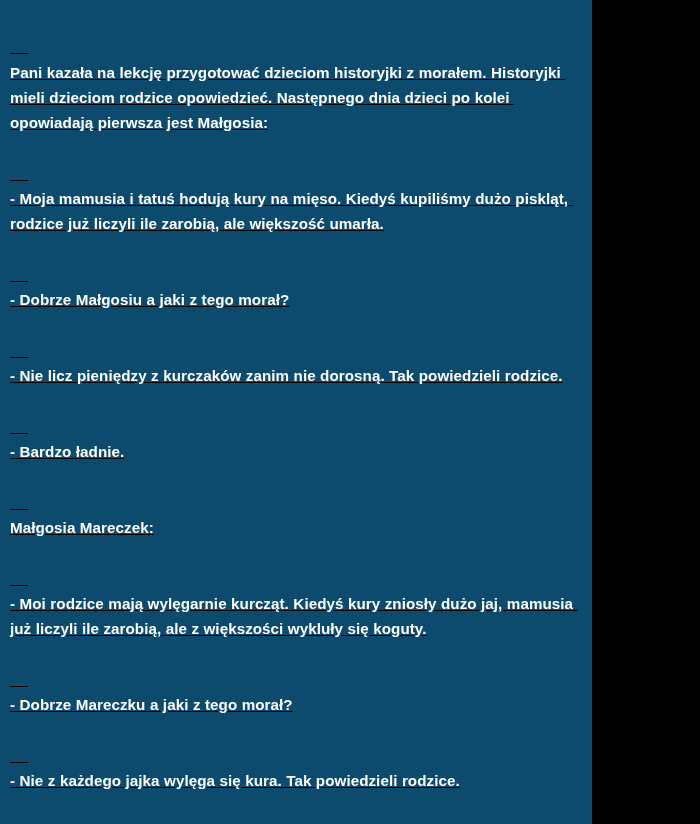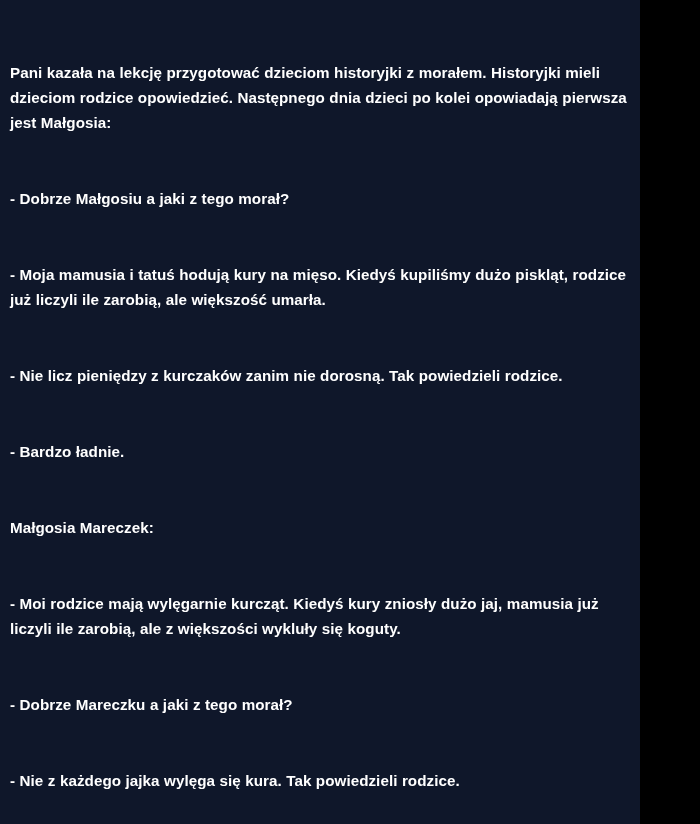--- a/index.html
+++ b/index.html
@@ -8,24 +8,25 @@
     background: #000000;
   }
   body {
     width: 700px;
     height: 824px;
     overflow: hidden;
     font-family: "Liberation Sans", sans-serif;
   }
   .page {
     box-sizing: border-box;
-    width: 640px;
+    width: 592px;
     height: 824px;
-    background: #0f172a;
+    background: #0c4a6e;
     padding: 9px 10px 0 10px;
+    text-decoration: underline;
   }
   .joke-body {
     color: #ffffff;
     font-family: "Liberation Sans", sans-serif;
     font-size: 15.2px;
     font-weight: bold;
     line-height: 25.3px;
     letter-spacing: 0.05px;
     word-spacing: 0.2px;
     text-align: left;
@@ -34,22 +35,22 @@
   .line {
     display: block;
   }
 </style>
 </head>
 <body>
 
 <div class="page">
   <div class="joke-body">
     <span class="line">Pani kazała na lekcję przygotować dzieciom historyjki z morałem. Historyjki mieli dzieciom rodzice opowiedzieć. Następnego dnia dzieci po kolei opowiadają pierwsza jest Małgosia:</span>
+    <span class="line">- Moja mamusia i tatuś hodują kury na mięso. Kiedyś kupiliśmy dużo piskląt, rodzice już liczyli ile zarobią, ale większość umarła.</span>
     <span class="line">- Dobrze Małgosiu a jaki z tego morał?</span>
-    <span class="line">- Moja mamusia i tatuś hodują kury na mięso. Kiedyś kupiliśmy dużo piskląt, rodzice już liczyli ile zarobią, ale większość umarła.</span>
     <span class="line">- Nie licz pieniędzy z kurczaków zanim nie dorosną. Tak powiedzieli rodzice.</span>
     <span class="line">- Bardzo ładnie.</span>
     <span class="line">Małgosia Mareczek:</span>
     <span class="line">- Moi rodzice mają wylęgarnie kurcząt. Kiedyś kury zniosły dużo jaj, mamusia już liczyli ile zarobią, ale z większości wykluły się koguty.</span>
     <span class="line">- Dobrze Mareczku a jaki z tego morał?</span>
     <span class="line">- Nie z każdego jajka wylęga się kura. Tak powiedzieli rodzice.</span>
     <span class="line">- Bardzo ładnie.</span>
     
     
     

